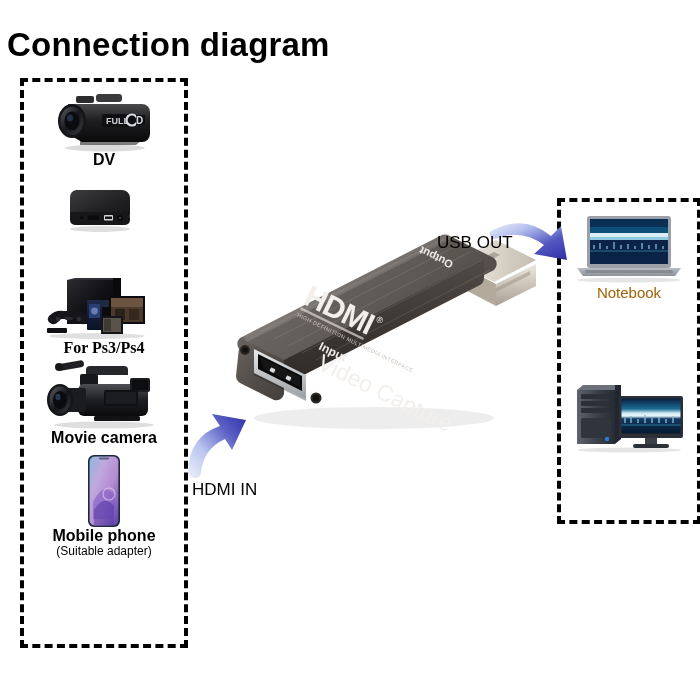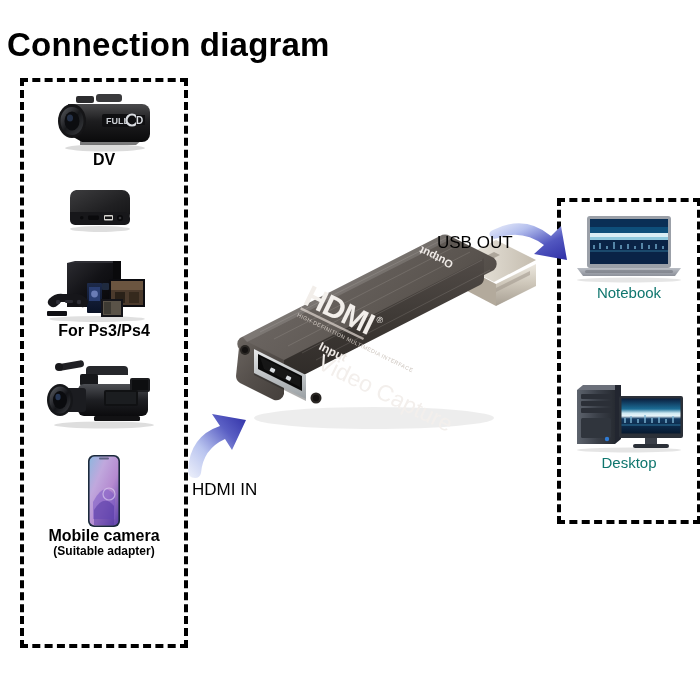--- a/index.html
+++ b/index.html
@@ -20,26 +20,26 @@
   
   .dashbox{
     position:absolute;border:4px dashed #000;background:#fff;
   }
   #source-box{left:20px;top:78px;width:160px;height:562px;}
   #output-box{left:557px;top:198px;width:136px;height:318px;}
 
   
   .src-item{position:absolute;width:160px;text-align:center;left:0;}
   .src-label{font-size:16px;font-weight:700;color:#000;line-height:1.05;}
-  .src-sub{font-size:12px;font-weight:700;color:#000;line-height:1.05;}
+  .src-sub{font-size:12px;font-weight:400;color:#000;line-height:1.05;}
   .src-art{position:relative;margin:0 auto;}
 
   
   .out-item{position:absolute;width:136px;text-align:center;left:0;}
-  .out-label{font-size:15px;font-weight:400;color:#0f766e;}
+  .out-label{font-size:15px;font-weight:400;color:#a16207;}
 
   
   .flabel{position:absolute;font-size:17px;color:#000;white-space:nowrap;}
 
   
 
   
   .dv{width:108px;height:62px;}
 
   
@@ -127,21 +127,21 @@
           <rect x="28" y="33.5" width="11" height="4.5" rx="1.4" fill="#0a0a0c"></rect>
           <rect x="44" y="33" width="9" height="5.5" rx="1" fill="#d6d4cf"></rect>
           <rect x="45" y="34.5" width="7" height="2.5" fill="#141416"></rect>
           <circle cx="60" cy="36" r="3" fill="#0a0a0c"></circle>
           <circle cx="60" cy="36" r="1.3" fill="#3a3a3e"></circle>
           <ellipse cx="40" cy="47" rx="30" ry="3" fill="#000" opacity=".13"></ellipse>
         </svg>
       </div>
     </div>
 
-    <div class="src-item" style="top:179px;">
+    <div class="src-item" style="top:196px;font-family:Liberation Serif, serif;">
       <div class="src-art ps">
         <svg viewBox="0 0 118 62" width="118" height="62">
           <defs>
             <linearGradient id="psc" x1="0" y1="0" x2="1" y2="1">
               <stop offset="0" stop-color="#2b2b30"></stop>
                 <stop offset=".5" stop-color="#121216"></stop>
               <stop offset="1" stop-color="#060608"></stop>
             </linearGradient>
             <linearGradient id="pscase" x1="0" y1="0" x2="0" y2="1">
               <stop offset="0" stop-color="#1d2a4a"></stop>
@@ -211,20 +211,21 @@
           <rect x="16" y="34" width="26" height="24" rx="3" fill="#1b1c20"></rect>
           <ellipse cx="16" cy="46" rx="13" ry="16" fill="#151619"></ellipse>
           <ellipse cx="16" cy="46" rx="10.5" ry="13.5" fill="url(#mclen)"></ellipse>
           <ellipse cx="16" cy="46" rx="7" ry="9" fill="#0a0b0e"></ellipse>
           <ellipse cx="14" cy="43" rx="2.6" ry="3.2" fill="#2d3f60" opacity=".85"></ellipse>
 
           <rect x="50" y="62" width="46" height="5" rx="1.5" fill="#121214"></rect>
           <ellipse cx="60" cy="71" rx="50" ry="3.5" fill="#000" opacity=".13"></ellipse>
         </svg>
       </div>
+      <div class="src-label">Movie camera</div>
     </div>
 
     <div class="src-item" style="top:372px;">
       <div class="src-art ph">
         <svg viewBox="0 0 34 74" width="34" height="74">
           <defs>
             <linearGradient id="phg" x1="0" y1="0" x2="1" y2="1">
               <stop offset="0" stop-color="#8fb6de"></stop>
               <stop offset=".3" stop-color="#c0a8dd"></stop>
               <stop offset=".6" stop-color="#b58ad0"></stop>
@@ -232,21 +233,21 @@
             </linearGradient>
           </defs>
           <rect x="1" y="1" width="32" height="72" rx="6" fill="#1b2a3c"></rect>
           <rect x="2.6" y="2.6" width="28.8" height="68.8" rx="5" fill="url(#phg)"></rect>
           <path d="M6 48 q11 -22 22 -6 v23 h-22 z" fill="#7a59c4" opacity=".55"></path>
           <path d="M7 56 q10 -16 20 -4 v19 h-20 z" fill="#4e33a0" opacity=".5"></path>
           <circle cx="22" cy="40" r="6" fill="none" stroke="#e2d9f5" stroke-width="1.2" opacity=".6"></circle>
           <rect x="12" y="3.6" width="10" height="2" rx="1" fill="#223148" opacity=".6"></rect>
         </svg>
       </div>
-      <div class="src-label">Mobile camera</div>
+      <div class="src-label">Mobile phone</div>
       <div class="src-sub">(Suitable adapter)</div>
     </div>
   </div>
 
   <div class="dashbox" id="output-box">
 
     <div class="out-item" style="top:10px;">
       <div class="src-art nb">
         <svg viewBox="0 0 112 72" width="112" height="72">
           <defs>
@@ -334,21 +335,20 @@
               <rect x="87" y="37" width="2" height="6"></rect>
             <rect x="94" y="39" width="2" height="4"></rect>
               <rect x="101" y="36" width="2" height="7"></rect>
           </g>
           <rect x="50.5" y="44" width="59" height="2" fill="#2e7ba1" opacity=".45"></rect>
           <rect x="74" y="58" width="12" height="7" fill="#3b4049"></rect>
           <rect x="62" y="64" width="36" height="4" rx="2" fill="#2b3038"></rect>
           <ellipse cx="58" cy="70" rx="52" ry="2.5" fill="#000" opacity=".1"></ellipse>
         </svg>
       </div>
-      <div class="out-label">Desktop</div>
     </div>
   </div>
 
   <div class="arrow" id="arrow-hdmi">
     <svg viewBox="0 0 110 90" width="110" height="90">
       <defs>
         <linearGradient id="ahg" x1="0" y1="1" x2="1" y2="0">
           <stop offset="0" stop-color="#eef1fb"></stop>
           <stop offset=".35" stop-color="#b9c4ef"></stop>
           <stop offset=".7" stop-color="#5a5fc4"></stop>

